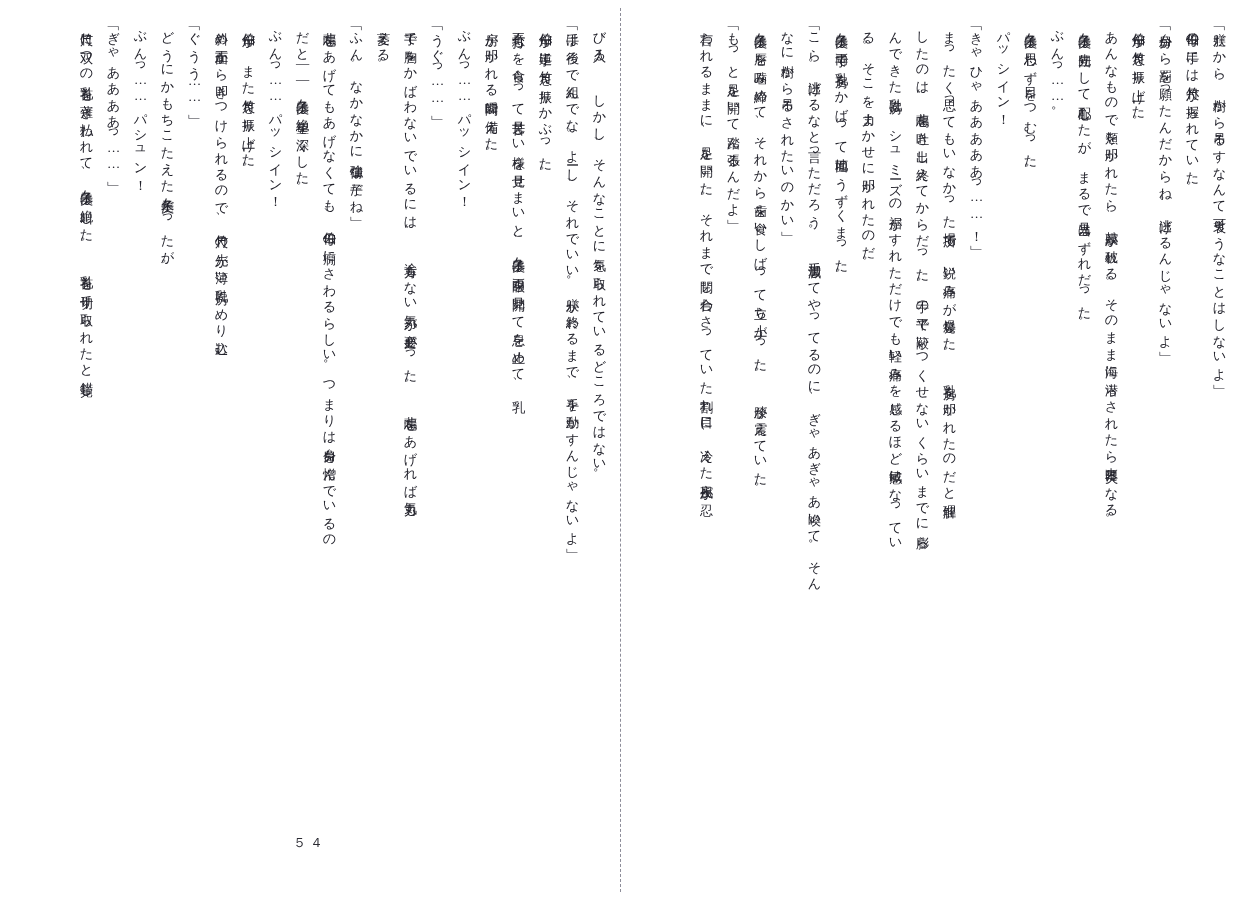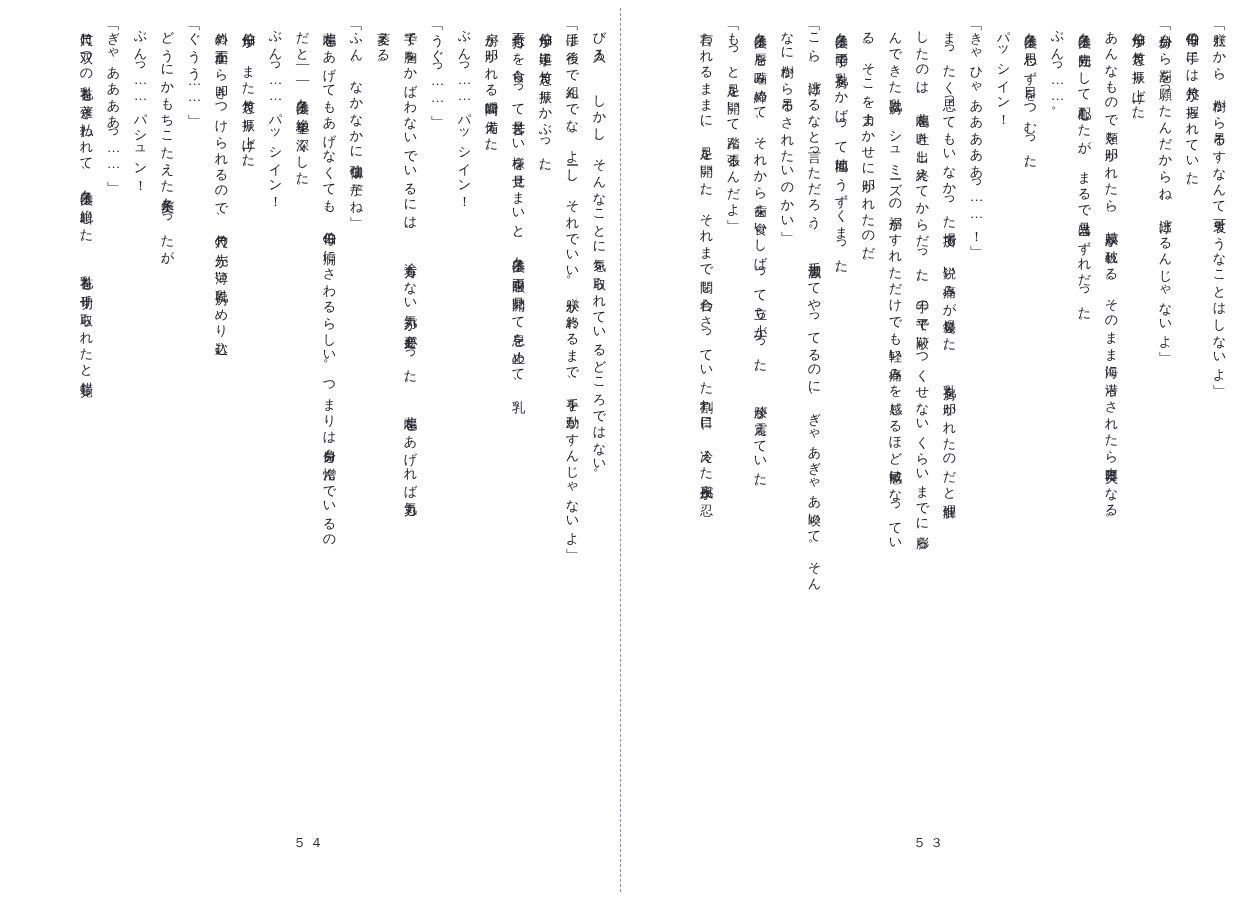--- a/index.html
+++ b/index.html
@@ -124,16 +124,15 @@
         <div class="vline">したのは、悲鳴を吐き出し終えてからだった。手の平で蔽いつくせないくらいまでに膨ら</div>
         <div class="vline">んできた乳房は、シュミーズの裾がすれただけでも軽い痛みを感じるほど敏感になってい</div>
         <div class="vline">る。そこを力まかせに叩かれたのだ。</div>
         <div class="vline">久美子は両手で乳房をかばって地面にうずくまった。</div>
         <div class="vline">「こら。逃げるなと言っただろう。　手加減してやってるのに、ぎゃあぎゃあ喚いて。そん</div>
         <div class="vline">なに樹から吊るされたいのかい」</div>
         <div class="vline">久美子は唇を噛み締めて、それから歯を食いしばって立ち上がった。　膝が震えていた。</div>
         <div class="vline">「もっと足を開いて踏ん張るんだよ」</div>
         <div class="vline">言われるままに、足を開いた。それまで閉じ合わさっていた割れ目に、冷えた夜風が忍</div>
       </div>
-    <div class="page-number">５３</div>
   </div>
 
 </div>
 
 </body></html>

